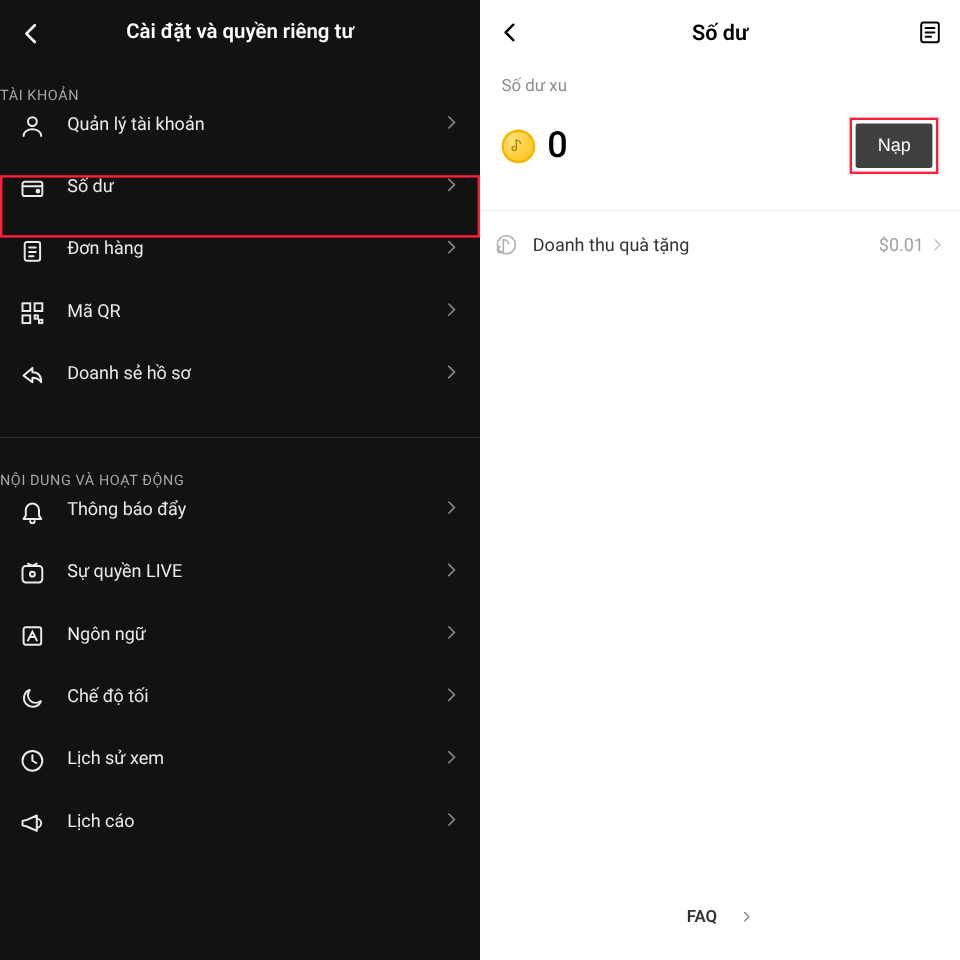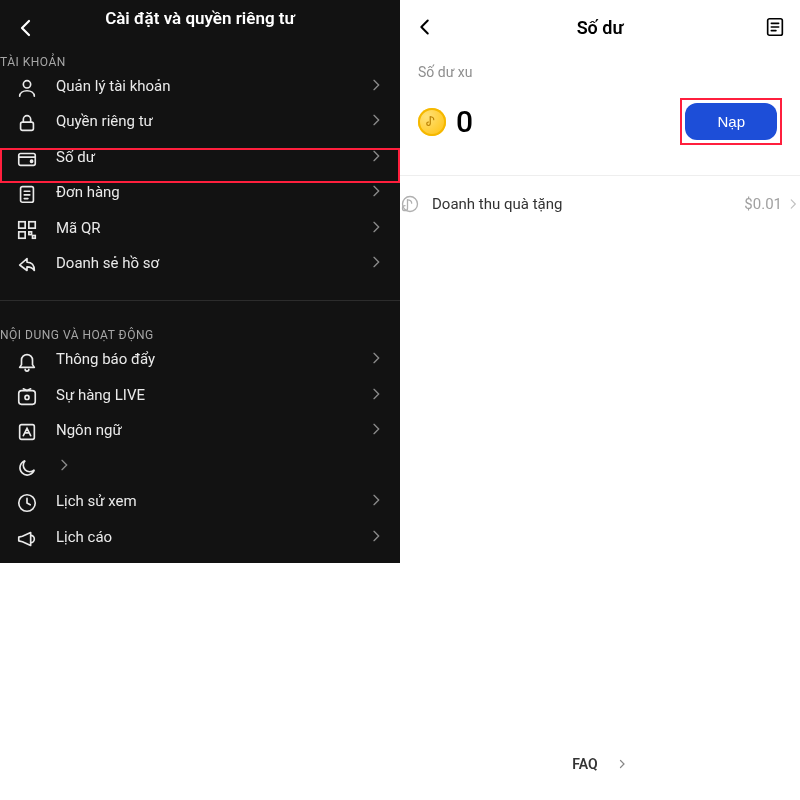--- a/index.html
+++ b/index.html
@@ -11,21 +11,21 @@
     overflow: hidden;
   }
   .container {
     display: flex;
     width: 800px;
     height: 800px;
   }
   
   .left {
     width: 400px;
-    height: 563px;
+    height: 800px;
     background: #121212;
     color: #fff;
     display: flex;
     flex-direction: column;
     position: relative;
   }
   .left-header {
     display: flex;
     align-items: center;
     justify-content: center;
@@ -154,33 +154,33 @@
     font-size: 30px;
     font-weight: 500;
     color: #000;
     flex: 1;
   }
   .recharge-wrap{
     border: 2.5px solid #ff1f3d;
     padding: 3px;
   }
   .recharge-btn {
-    background: #1d4ed8;
+    background: #404040;
     color: #fff;
     border: none;
-    padding: 10px 32px;
+    padding: 10px 18px;
     font-size: 15px;
     font-weight: 500;
     cursor: pointer;
-    border-radius: 12px;
+    border-radius: 2px;
   }
   .rev-row {
     display:flex;
     align-items:center;
-    padding: 18px 0;
+    padding: 18px 12px;
   }
   .rev-icon{
     width:20px;height:20px;
     color:#b0b0b0;
     margin-right:12px;
     display:flex;align-items:center;justify-content:center;
     flex:0 0 20px;
   }
   .rev-label{
     font-size:15px;
@@ -237,34 +237,20 @@
           </svg>
       </span>
       <span class="label">Quản lý tài khoản</span>
       <span class="chev">
           <svg viewBox="0 0 24 24" fill="none" stroke="currentColor" stroke-width="2" stroke-linecap="round">
             <polyline points="9 5 16 12 9 19"></polyline>
           </svg>
         </span>
     </div>
 
-    <div class="item">
-      <span class="icon">
-        <svg viewBox="0 0 24 24" fill="none" stroke="currentColor" stroke-width="1.8" stroke-linecap="round">
-            <rect x="5" y="11" width="14" height="9" rx="2"></rect>
-            <path d="M8 11V8a4 4 0 0 1 8 0v3"></path>
-          </svg>
-      </span>
-      <span class="label">Quyền riêng tư</span>
-      <span class="chev">
-          <svg viewBox="0 0 24 24" fill="none" stroke="currentColor" stroke-width="2" stroke-linecap="round">
-            <polyline points="9 5 16 12 9 19"></polyline>
-          </svg>
-        </span>
-    </div>
 
 
     <div class="item highlighted">
       <span class="icon">
         <svg viewBox="0 0 24 24" fill="none" stroke="currentColor" stroke-width="1.8" stroke-linecap="round">
             <rect x="3" y="6" width="18" height="13" rx="2"></rect>
             <line x1="3" y1="10" x2="21" y2="10"></line>
             <circle cx="17" cy="14.5" r="1.2" fill="currentColor"></circle>
           </svg>
       </span>
@@ -345,21 +331,21 @@
     </div>
 
     <div class="item">
       <span class="icon">
         <svg viewBox="0 0 24 24" fill="none" stroke="currentColor" stroke-width="1.8" stroke-linecap="round">
             <rect x="3" y="5" width="18" height="15" rx="3"></rect>
             <circle cx="12" cy="12.5" r="2.2"></circle>
             <path d="M8 3l4 2 4-2"></path>
           </svg>
       </span>
-      <span class="label">Sự hàng LIVE</span>
+      <span class="label">Sự quyền LIVE</span>
       <span class="chev">
           <svg viewBox="0 0 24 24" fill="none" stroke="currentColor" stroke-width="2" stroke-linecap="round">
             <polyline points="9 5 16 12 9 19"></polyline>
           </svg>
         </span>
     </div>
 
     <div class="item">
       <span class="icon">
         <svg viewBox="0 0 24 24" fill="none" stroke="currentColor" stroke-width="1.8" stroke-linecap="round">
@@ -374,20 +360,21 @@
           </svg>
         </span>
     </div>
 
     <div class="item">
       <span class="icon">
         <svg viewBox="0 0 24 24" fill="none" stroke="currentColor" stroke-width="1.8" stroke-linecap="round">
             <path d="M20 14A8 8 0 1 1 10 4a6.5 6.5 0 0 0 10 10z"></path>
           </svg>
       </span>
+      <span class="label">Chế độ tối</span>
       <span class="chev">
           <svg viewBox="0 0 24 24" fill="none" stroke="currentColor" stroke-width="2" stroke-linecap="round">
             <polyline points="9 5 16 12 9 19"></polyline>
           </svg>
         </span>
     </div>
 
     <div class="item">
       <span class="icon">
         <svg viewBox="0 0 24 24" fill="none" stroke="currentColor" stroke-width="1.8" stroke-linecap="round">

